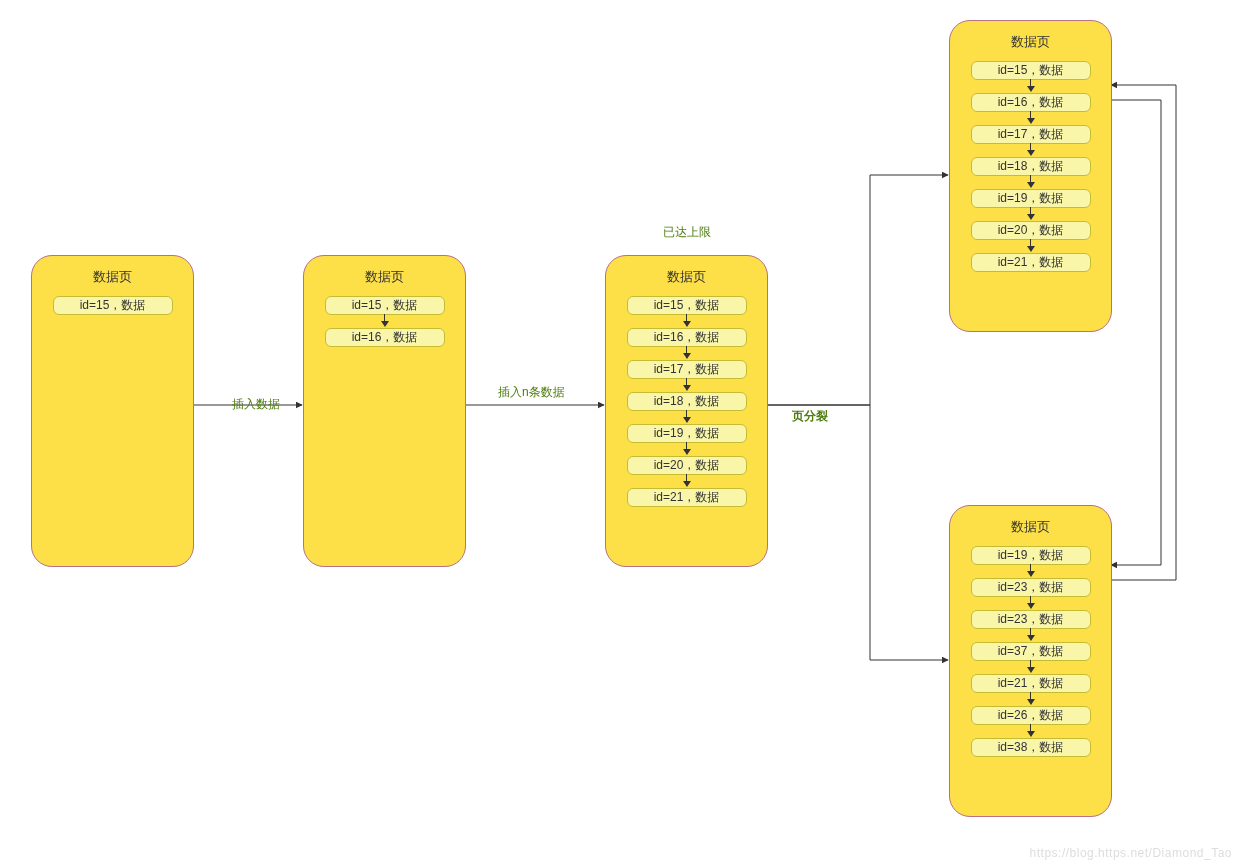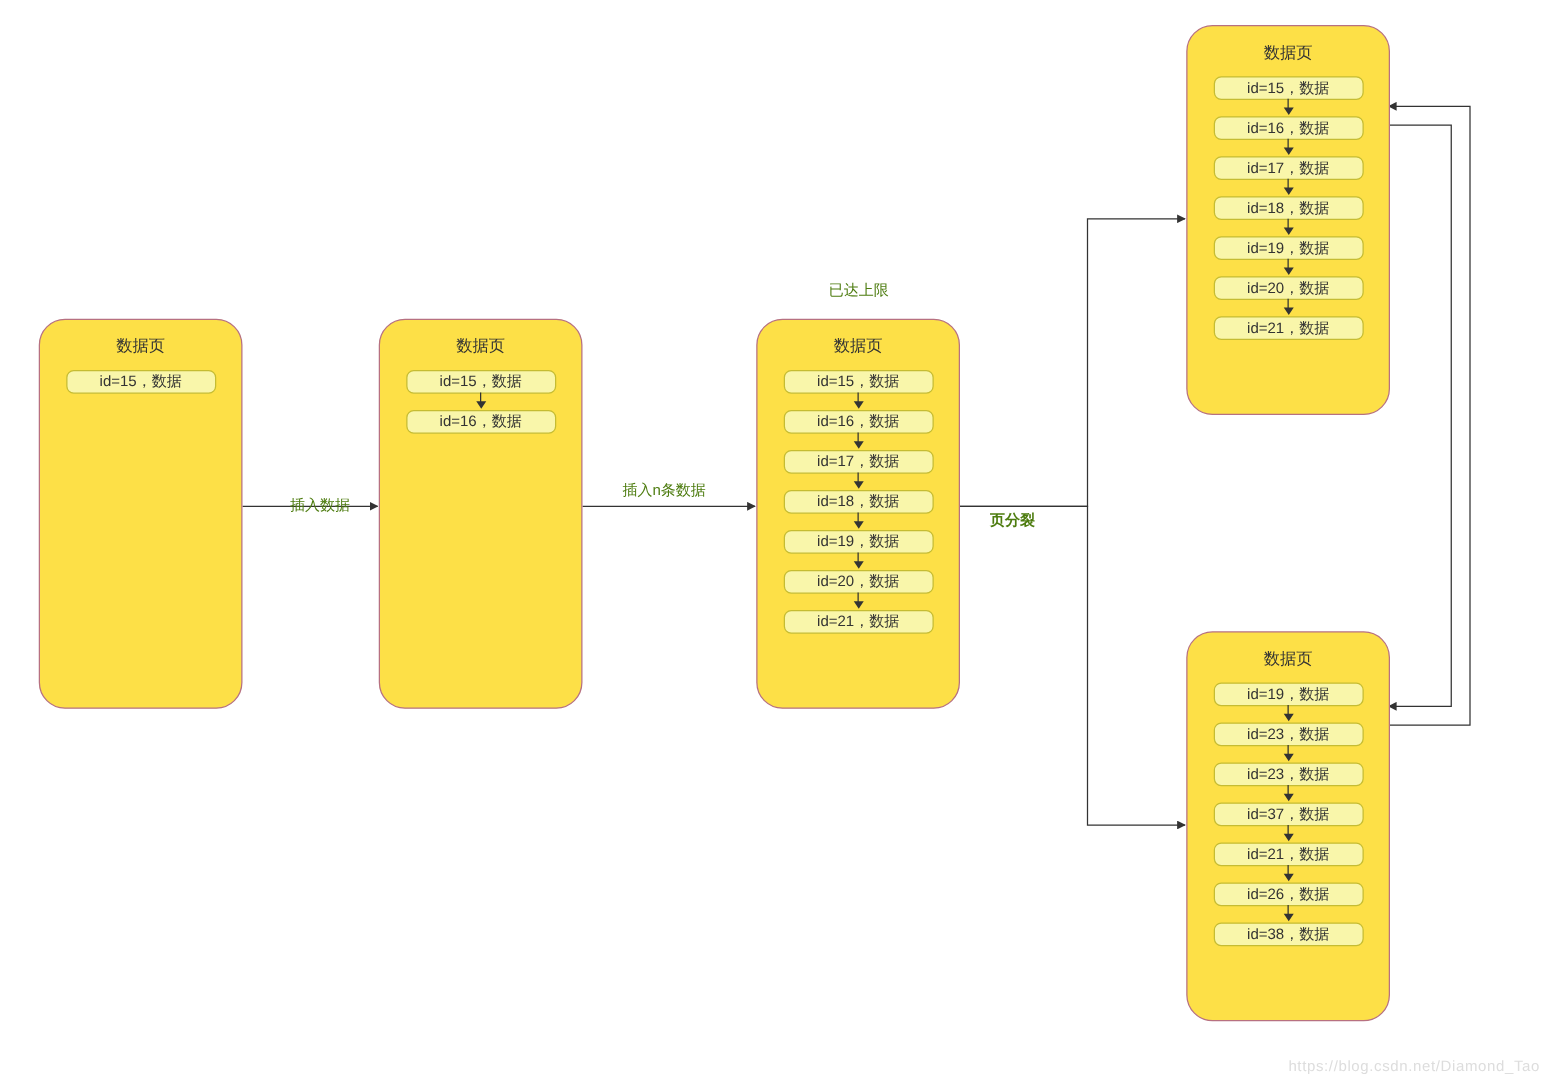--- a/index.html
+++ b/index.html
@@ -197,13 +197,13 @@
   <div class="gap">
       <div class="arrow-down"></div>
     </div>
   <div class="rec">id=26，数据</div>
   <div class="gap">
       <div class="arrow-down"></div>
     </div>
   <div class="rec">id=38，数据</div>
 </div>
 
-<div class="watermark">https://blog.csdn.net/Diamond_Tao</div>
+<div class="watermark">https://blog.https.net/Diamond_Tao</div>
 
 </body></html>

